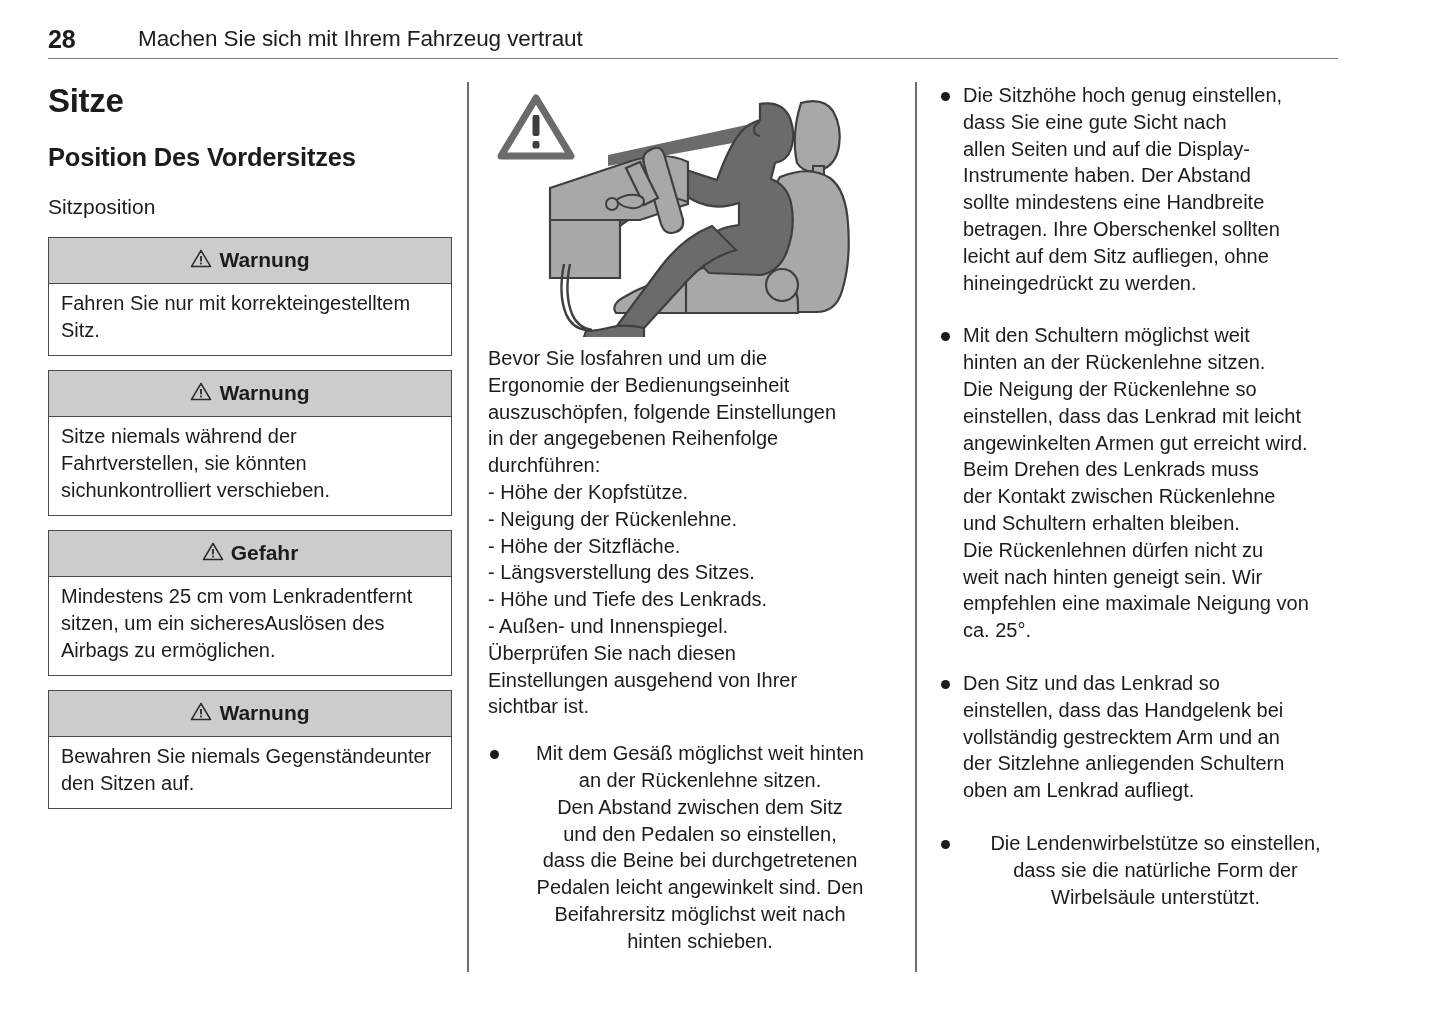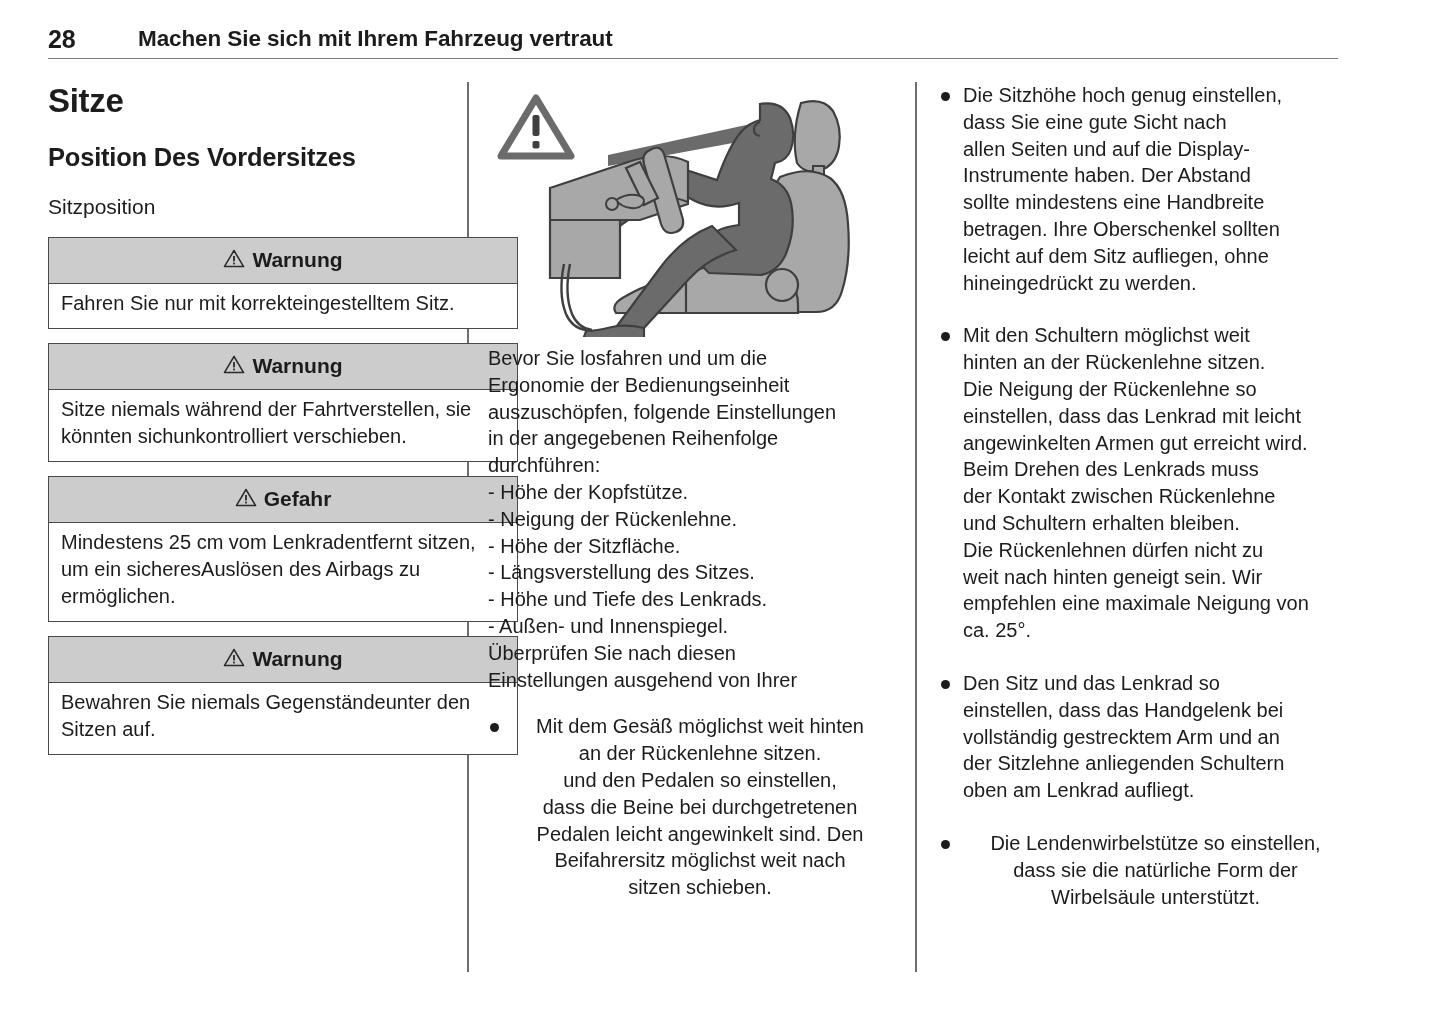--- a/index.html
+++ b/index.html
@@ -29,21 +29,21 @@
   }
   .page-number {
     font-size: 25px;
     font-weight: bold;
     line-height: 30px;
     width: 90px;
     letter-spacing: -0.2px;
   }
   .header-title {
     font-size: 22.5px;
-    font-weight: bold;
+    font-weight: normal;
     line-height: 30px;
     letter-spacing: -0.1px;
   }
 
   
   .columns {
     position: absolute;
     left: 0;
     top: 82px;
     width: 1445px;
@@ -87,21 +87,21 @@
     font-weight: normal;
     line-height: 25px;
     margin: 0 0 18px 0;
   }
 
   
   .notice-box {
     border: 1.5px solid #4a4a4a;
     margin-bottom: 14px;
     background: #ffffff;
-    width: 470px;
+    width: 404px;
     box-sizing: border-box;
   }
   .notice-head {
     background: #cccccc;
     border-bottom: 1.5px solid #4a4a4a;
     text-align: center;
     padding: 10px 0 11px 0;
     font-size: 21px;
     font-weight: bold;
     line-height: 24px;
@@ -289,32 +289,34 @@
         <span class="ln">in der angegebenen Reihenfolge</span>
         <span class="ln">durchführen:</span>
         <span class="ln">- Höhe der Kopfstütze.</span>
         <span class="ln">- Neigung der Rückenlehne.</span>
         <span class="ln">- Höhe der Sitzfläche.</span>
         <span class="ln">- Längsverstellung des Sitzes.</span>
         <span class="ln">- Höhe und Tiefe des Lenkrads.</span>
         <span class="ln">- Außen- und Innenspiegel.</span>
         <span class="ln">Überprüfen Sie nach diesen</span>
         <span class="ln">Einstellungen ausgehend von Ihrer</span>
+        <span class="ln">sichtbar ist.</span>
       </p>
 
     <ul class="bullet-list mid-bullets" id="mid-bullets">
         <li class="bullet-item">
           <span class="bullet-dot"></span>
           <span class="ln">Mit dem Gesäß möglichst weit hinten</span>
           <span class="ln">an der Rückenlehne sitzen.</span>
+          <span class="ln">Den Abstand zwischen dem Sitz</span>
           <span class="ln">und den Pedalen so einstellen,</span>
           <span class="ln">dass die Beine bei durchgetretenen</span>
           <span class="ln">Pedalen leicht angewinkelt sind. Den</span>
           <span class="ln">Beifahrersitz möglichst weit nach</span>
-          <span class="ln">sitzen schieben.</span>
+          <span class="ln">hinten schieben.</span>
         </li>
       </ul>
   </div>
 
   <div class="col col-right">
     <ul class="bullet-list right-list" id="right-bullets">
         <li class="bullet-item">
           <span class="bullet-dot"></span>
           <span class="ln">Die Sitzhöhe hoch genug einstellen,</span>
           <span class="ln">dass Sie eine gute Sicht nach</span>

